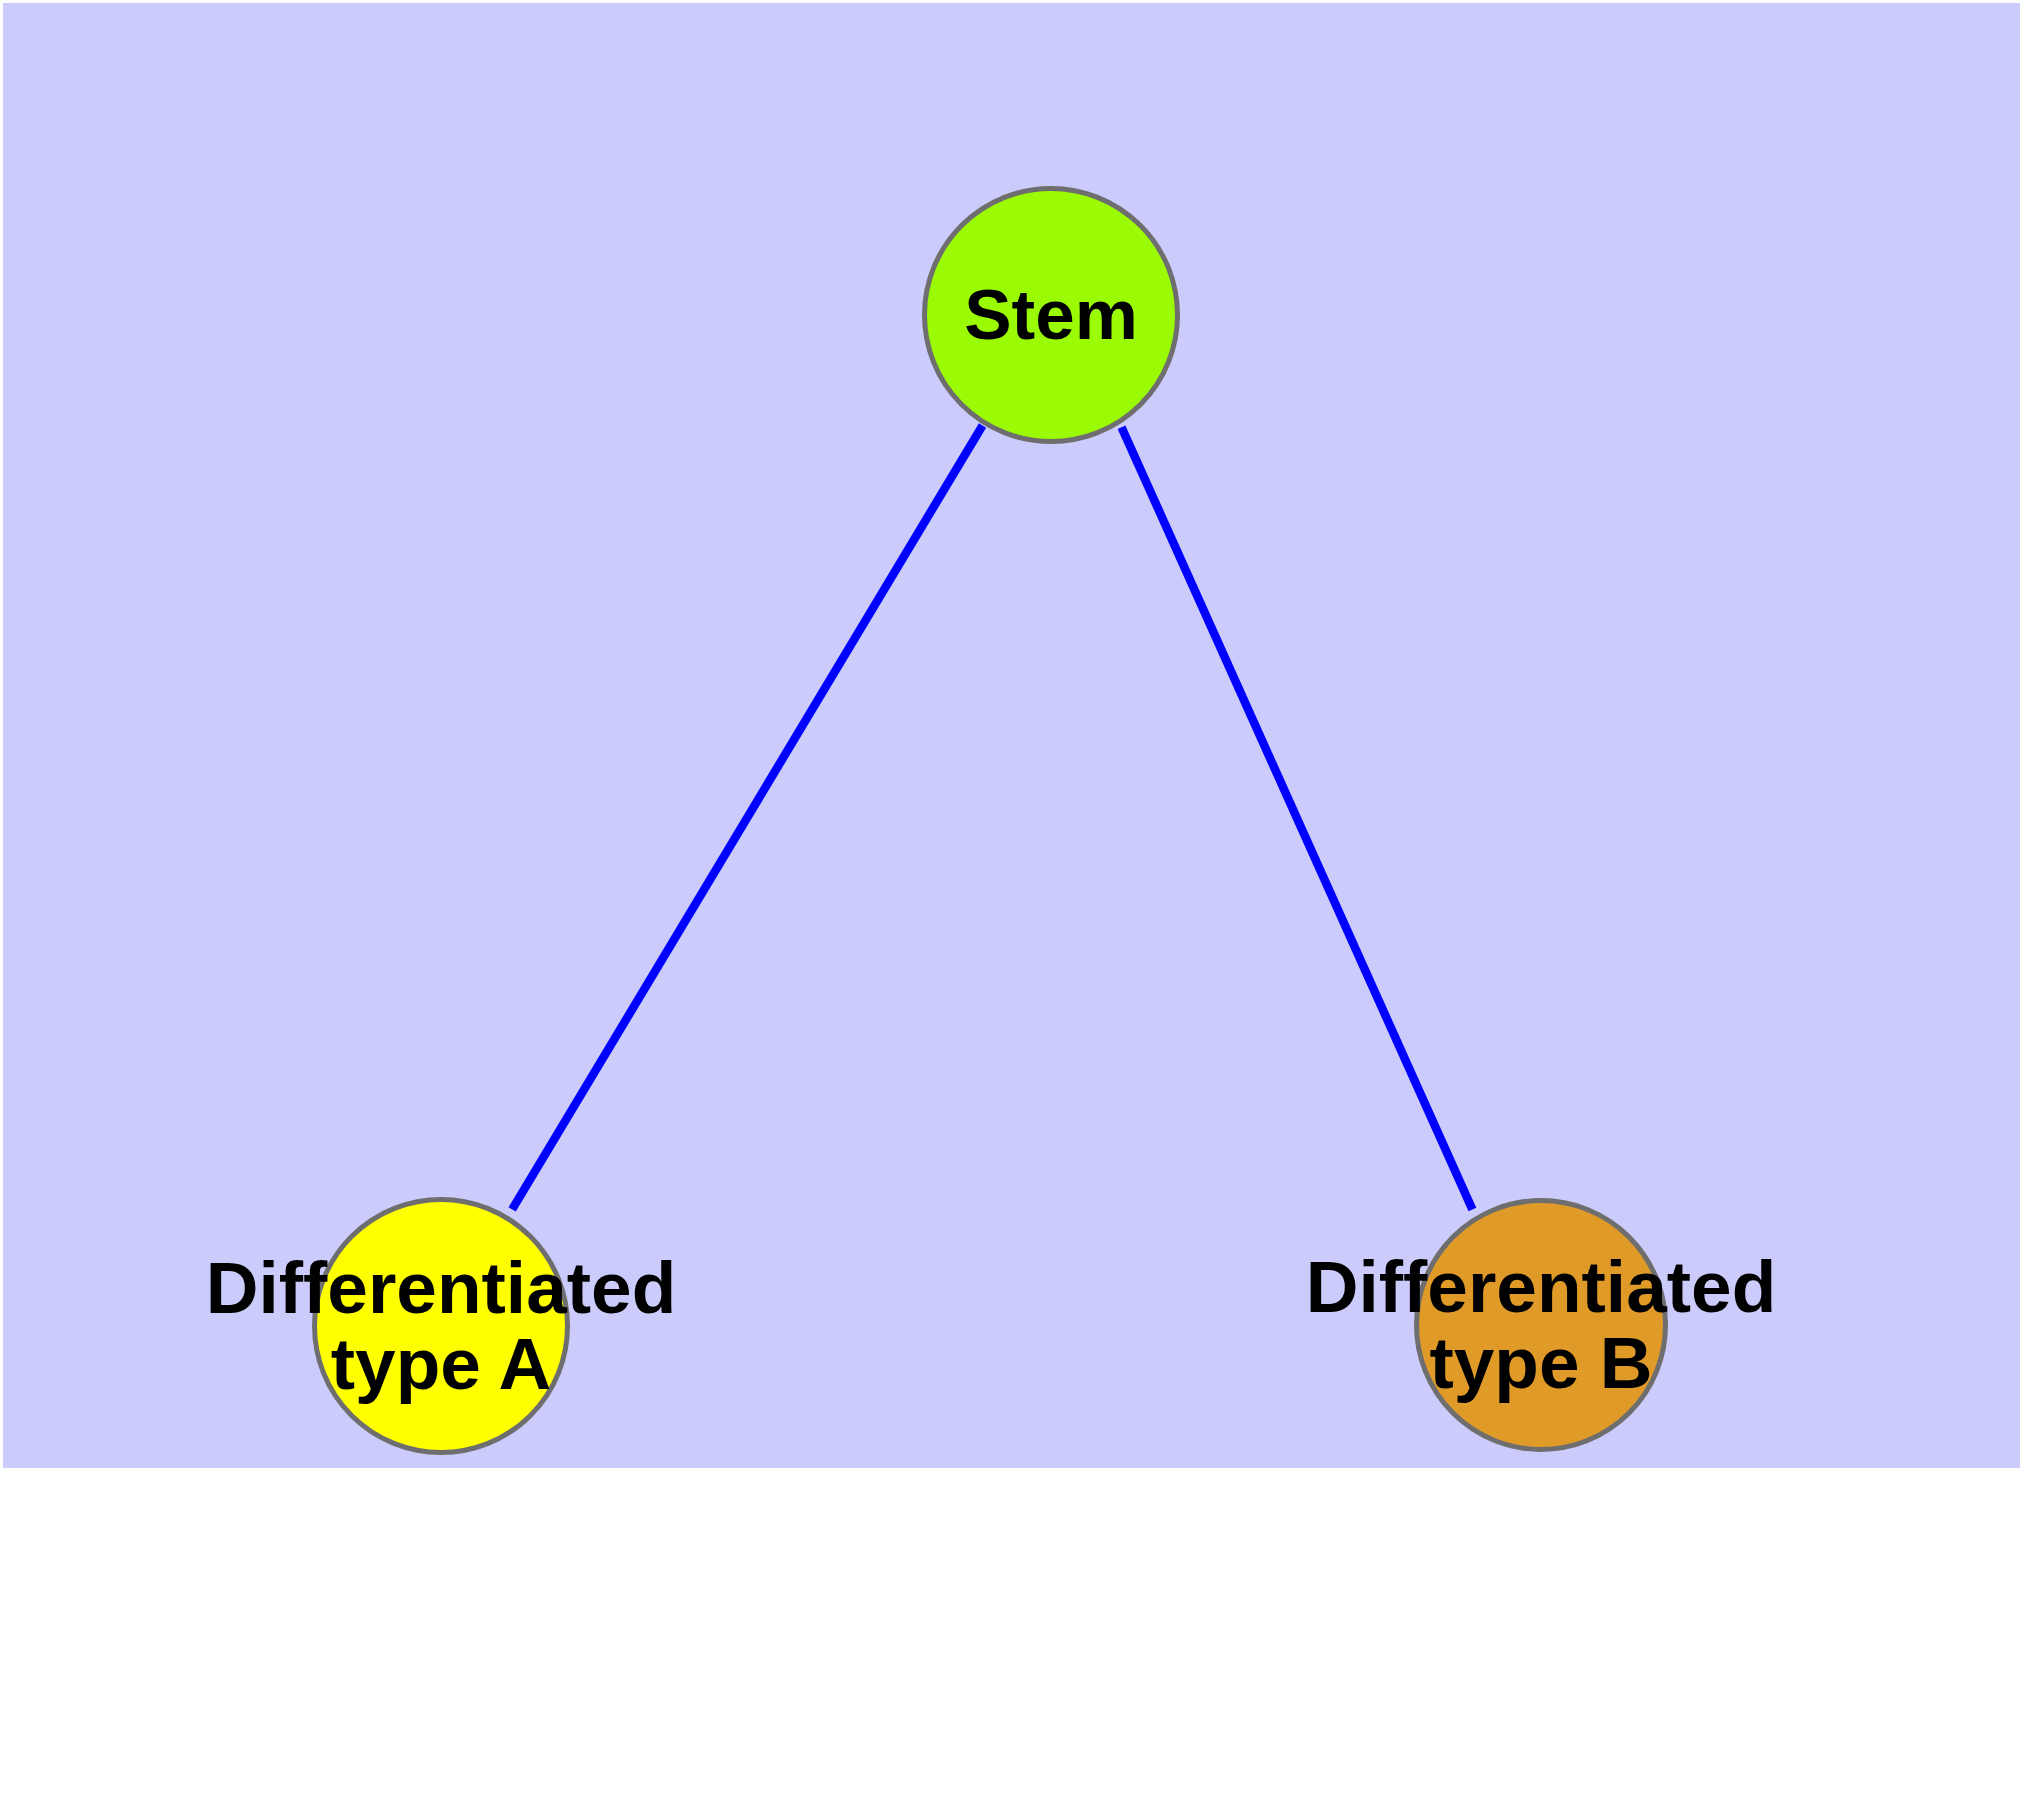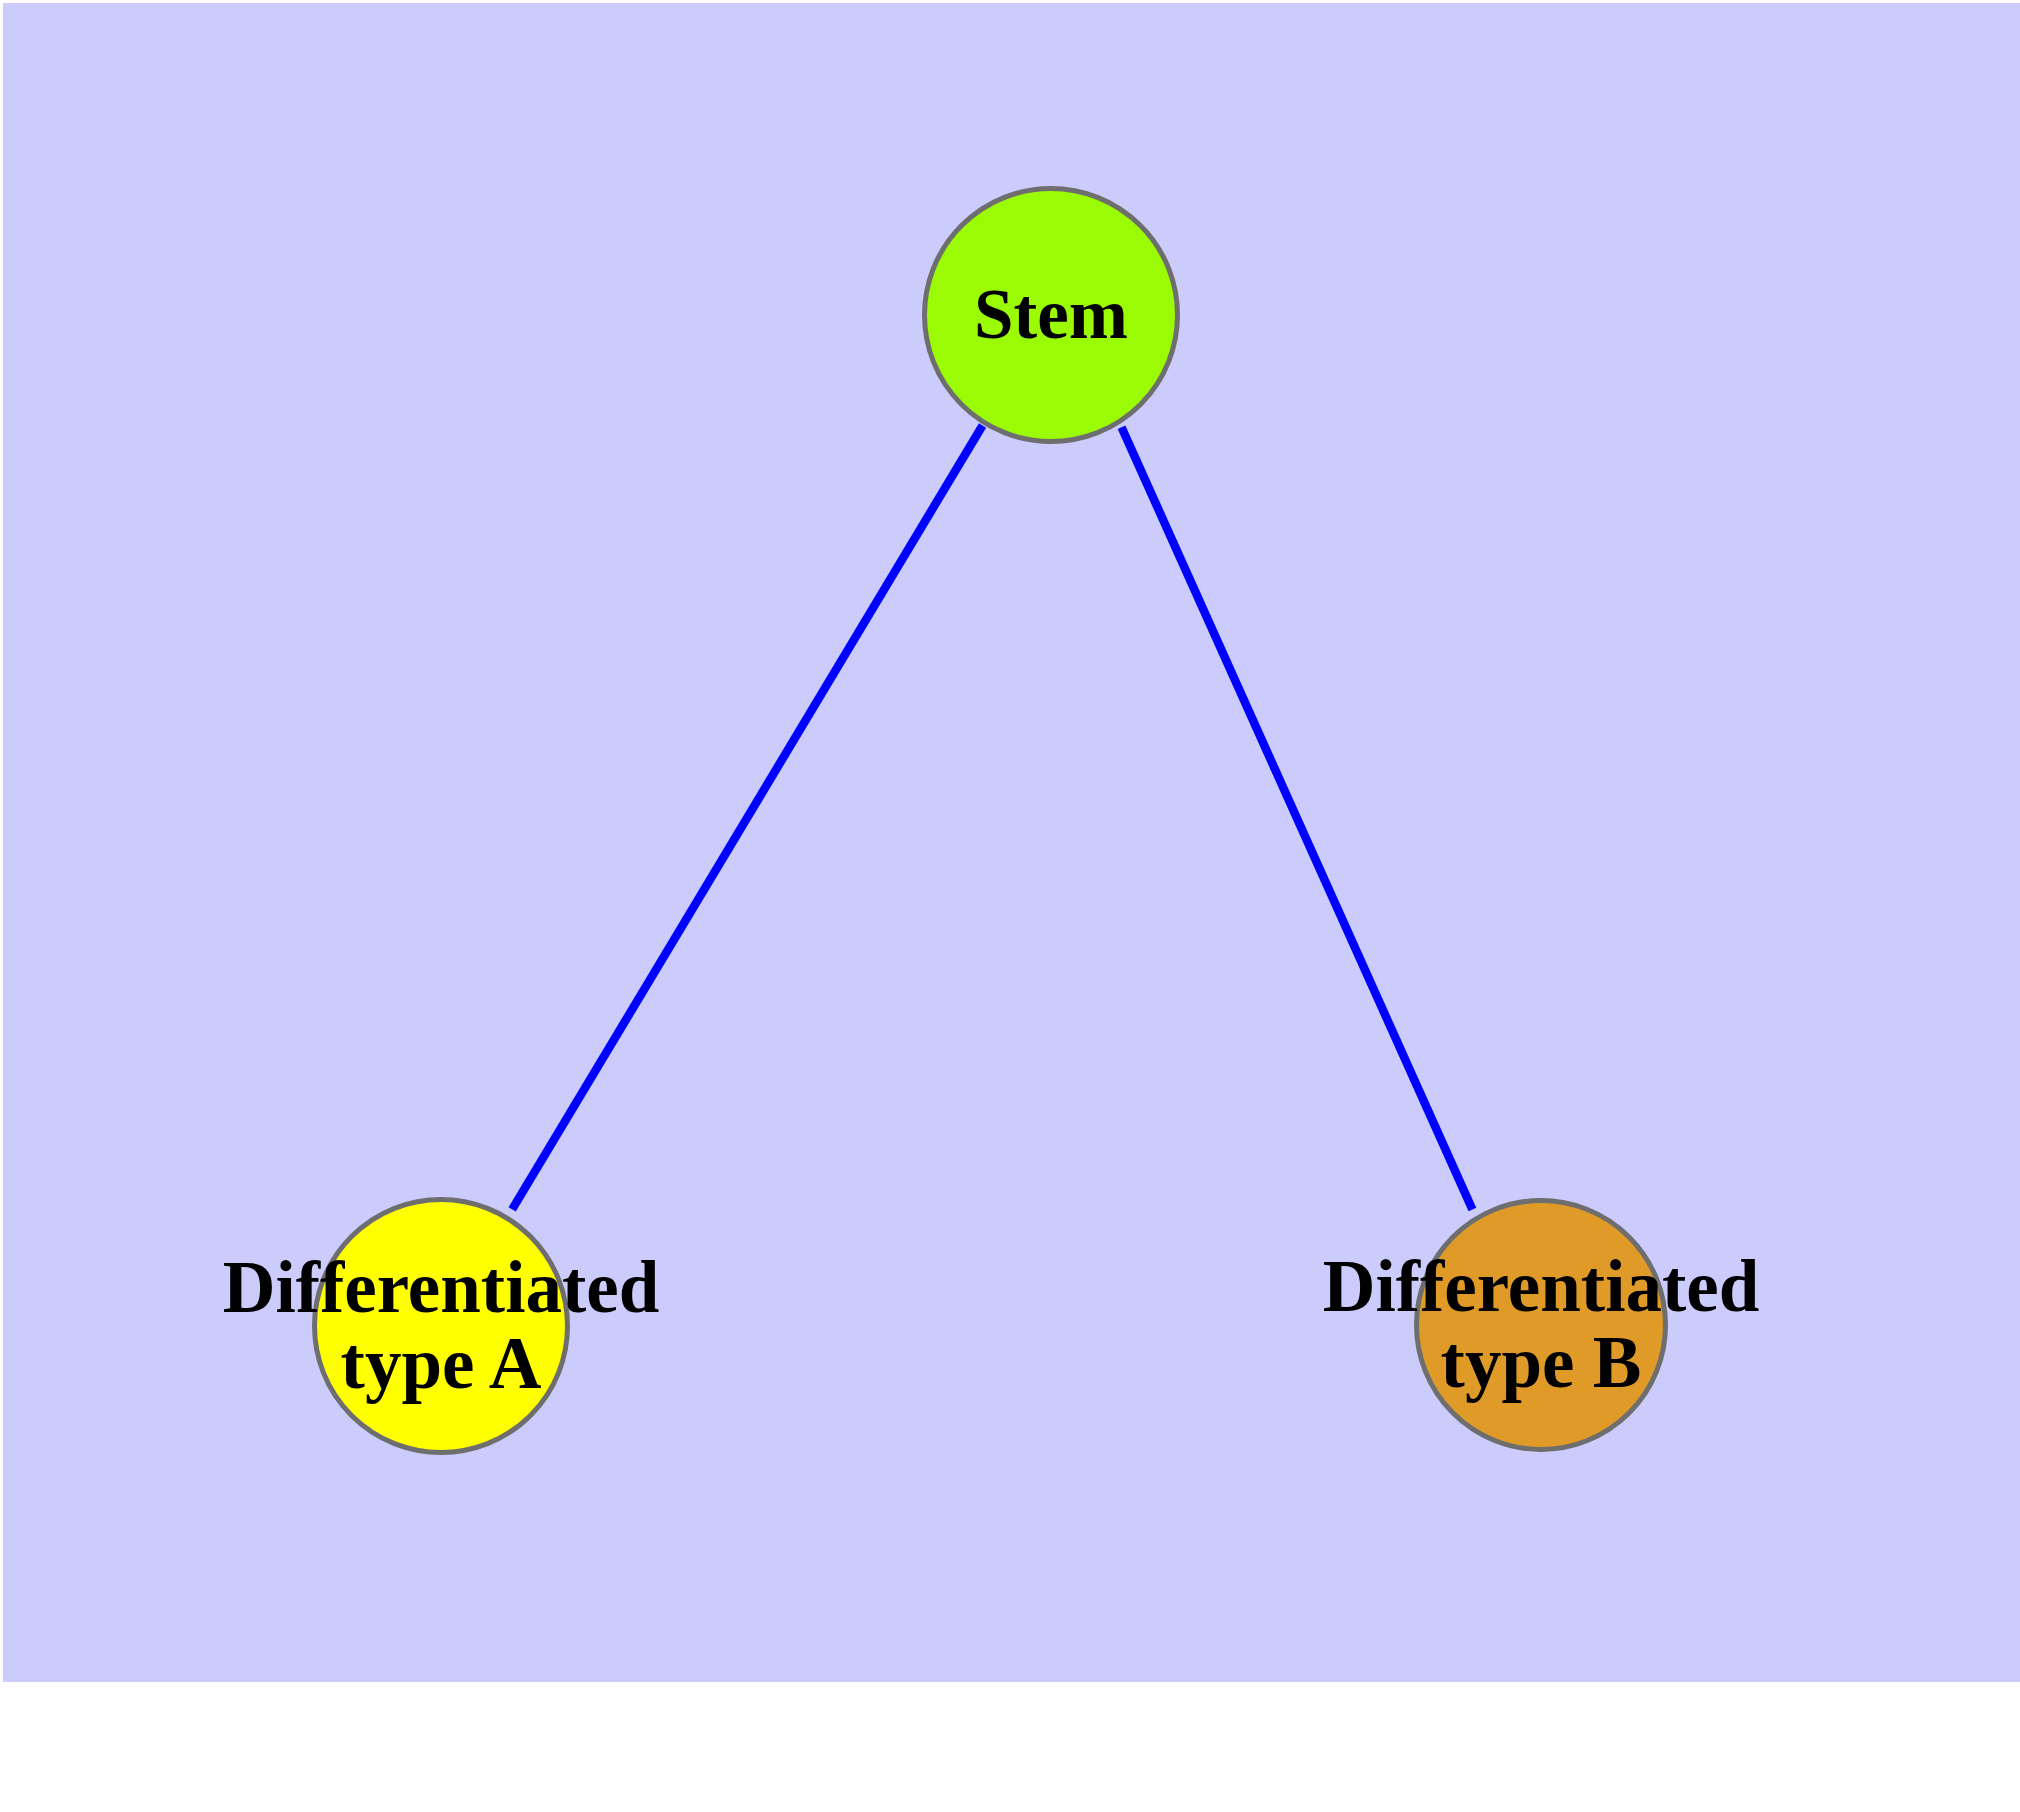--- a/index.html
+++ b/index.html
@@ -4,24 +4,24 @@
 <title>Cell Differentiation Graph</title>
 <style>
   html, body {
     margin: 0;
     padding: 0;
     background: #ffffff;
   }
   #canvas {
     position: relative;
     width: 2021px;
-    height: 1682px;
+    height: 1468px;
     background: #ccccfc;
     overflow: hidden;
-    font-family: Liberation Serif, serif;
+    font-family: Liberation Sans, sans-serif;
   }
   
   #margin-top {
     position: absolute;
     top: 0; left: 0;
     width: 2021px; height: 2.5px;
     background: #ffffff;
   }
   #margin-left {
     position: absolute;

